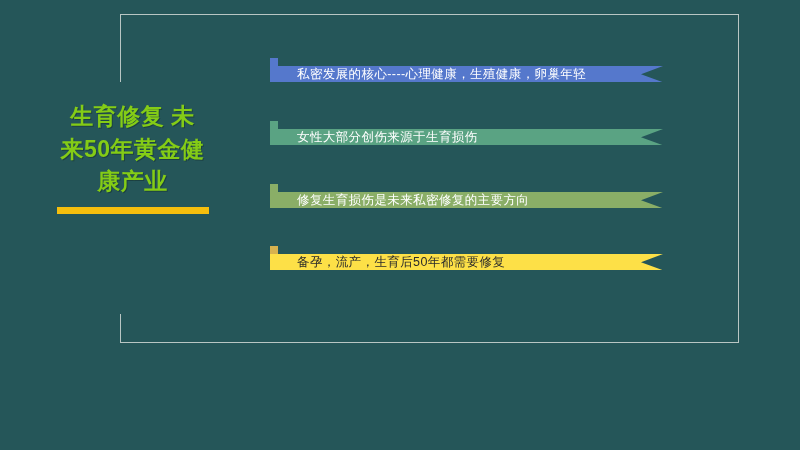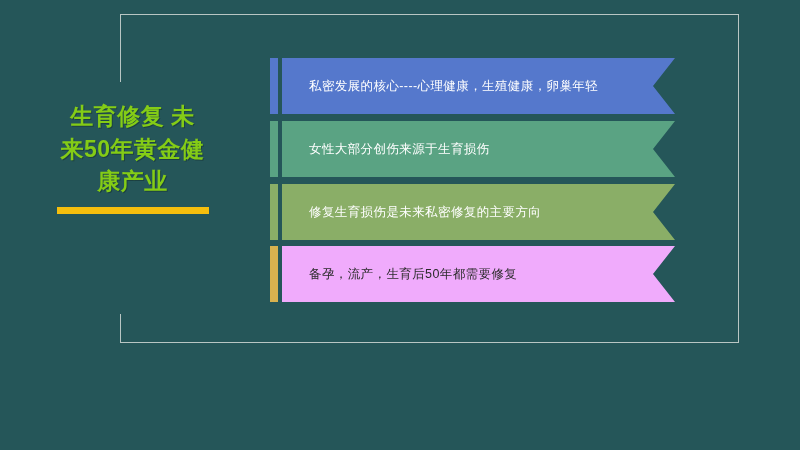--- a/index.html
+++ b/index.html
@@ -67,20 +67,21 @@
     background: #F5BE0D;
   }
 
   
   .banner-row {
     position: absolute;
     left: 270px;
     height: 56px;
     display: flex;
     align-items: stretch;
+    flex-direction: column;
   }
   .banner-row.r0 { top: 58px; }
   .banner-row.r1 { top: 121px; }
   .banner-row.r2 { top: 184px; }
   .banner-row.r3 { top: 246px; }
 
   .banner-tab {
     width: 8px;
     flex: 0 0 8px;
     margin-right: 4px;
@@ -137,18 +138,18 @@
 
   <div class="banner-row r2">
     <div class="banner-tab" style="background: rgb(138, 174, 103);"></div>
     <div class="banner-body" style="background: rgb(138, 174, 103);">
       <div class="banner-label" style="color: rgb(255, 255, 255);">修复生育损伤是未来私密修复的主要方向</div>
     </div>
   </div>
 
   <div class="banner-row r3">
     <div class="banner-tab" style="background: rgb(215, 178, 79);"></div>
-    <div class="banner-body" style="background: #f0abfc;">
+    <div class="banner-body" style="background: #fde047;">
       <div class="banner-label" style="color: rgb(43, 43, 43);">备孕，流产，生育后50年都需要修复</div>
     </div>
   </div>
 
 </div>
 
 </body></html>

